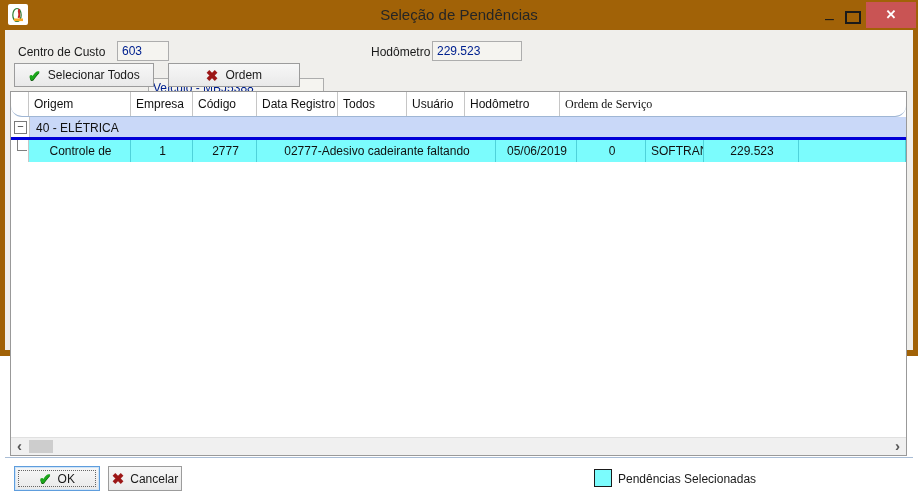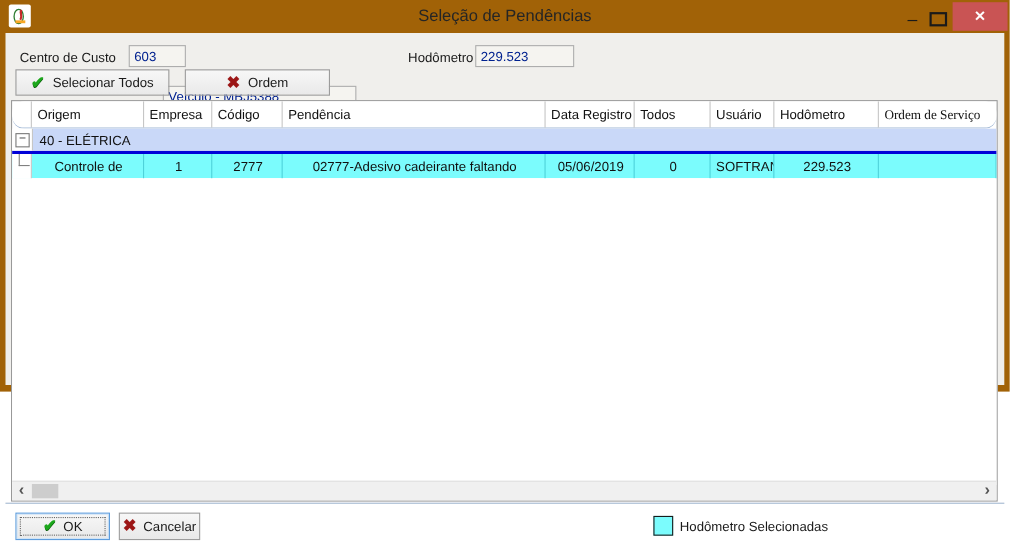--- a/index.html
+++ b/index.html
@@ -130,21 +130,20 @@
       <span>Ordem</span>
     </button>
 
     <div class="grid">
 
       <div class="grid-header">
         <div class="cell c0"></div>
         <div class="cell c1">Origem</div>
         <div class="cell c2">Empresa</div>
         <div class="cell c3">Código</div>
-        <div class="cell c4">Pendência</div>
         <div class="cell c5">Data Registro</div>
         <div class="cell c6">Todos</div>
         <div class="cell c7">Usuário</div>
         <div class="cell c8">Hodômetro</div>
         <div class="cell c9">Ordem de Serviço</div>
       </div>
 
       <div class="group-row">
         <div class="group-indicator">
           <div class="expander">−</div>
@@ -179,17 +178,17 @@
     <div class="footer">
       <button class="footer-btn btn-ok">
         <span class="icon-check">✔</span>
         <span>OK</span>
       </button>
       <button class="footer-btn btn-cancel">
         <span class="icon-x">✖</span>
         <span>Cancelar</span>
       </button>
       <div class="legend-swatch"></div>
-      <div class="legend-label">Hodômetro Selecionadas</div>
+      <div class="legend-label">Pendências Selecionadas</div>
     </div>
 
   </div>
 </div>
 
 </body></html>

